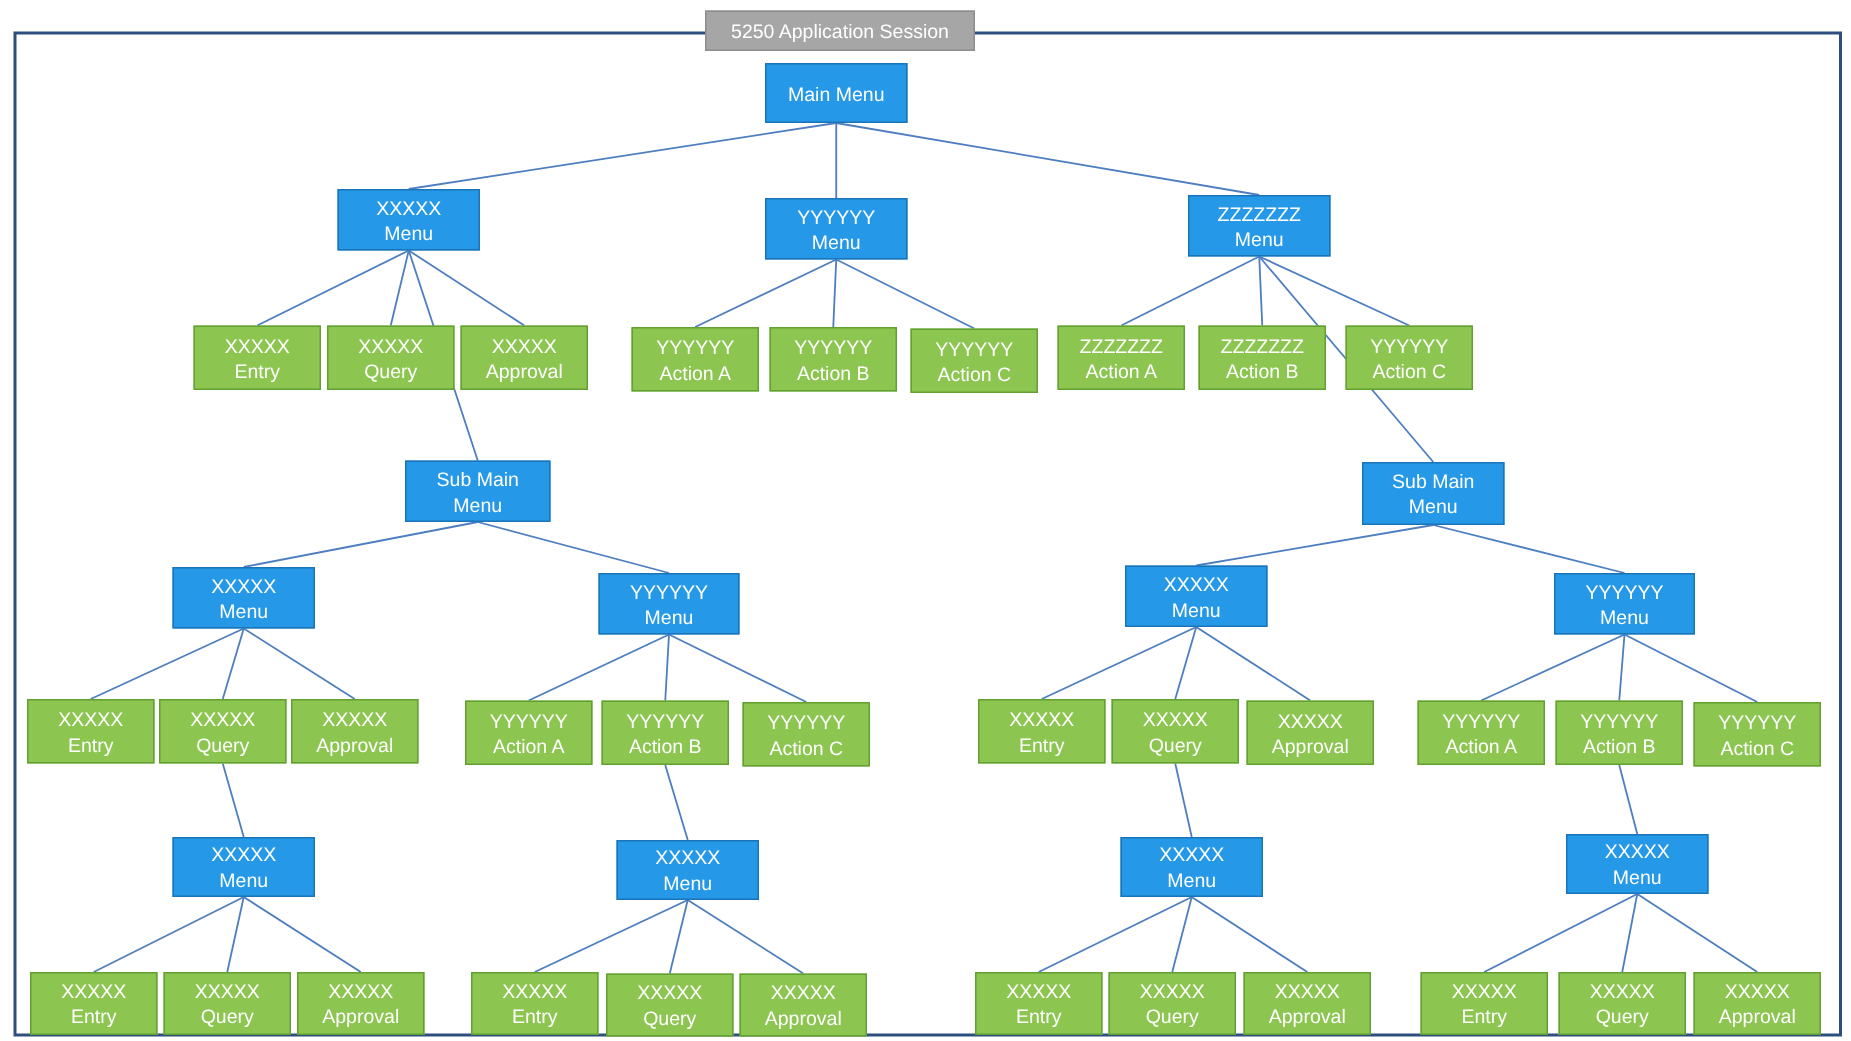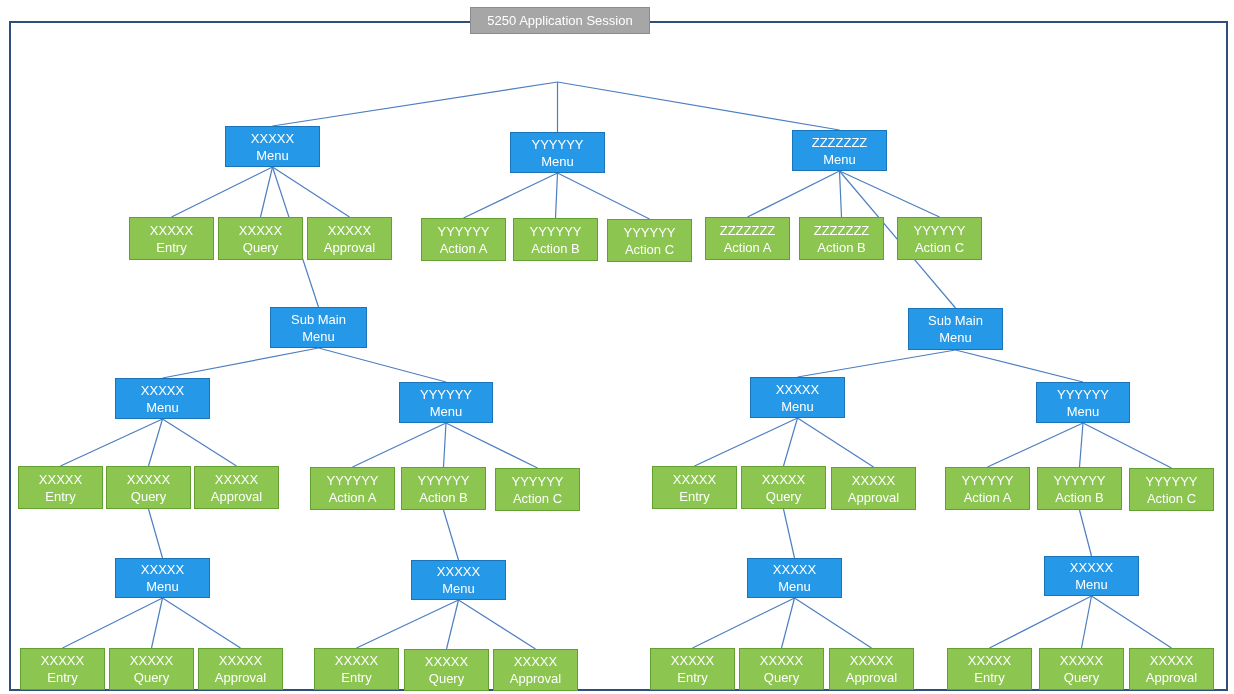--- a/index.html
+++ b/index.html
@@ -73,20 +73,23 @@
     <line x1="794.5" y1="598" x2="871.5" y2="648"></line>
     <line x1="1091.5" y1="596" x2="989.5" y2="648"></line>
     <line x1="1091.5" y1="596" x2="1081.5" y2="648"></line>
     <line x1="1091.5" y1="596" x2="1171.5" y2="648"></line>
   </svg>
 
   <div class="title-box">
     <span>5250 Application Session</span>
   </div>
 
+  <div class="node menu" style="left:510px;top:42px;width:95px;height:40px">
+      <span class="l">Main Menu</span>
+    </div>
 
   <div class="node menu" style="left:225px;top:126px;width:95px;height:41px">
       <span class="l">XXXXX</span>
       <span class="l">Menu</span>
     </div>
   <div class="node menu" style="left:510px;top:132px;width:95px;height:41px">
       <span class="l">YYYYYY</span>
       <span class="l">Menu</span>
     </div>
   <div class="node menu" style="left:792px;top:130px;width:95px;height:41px">

